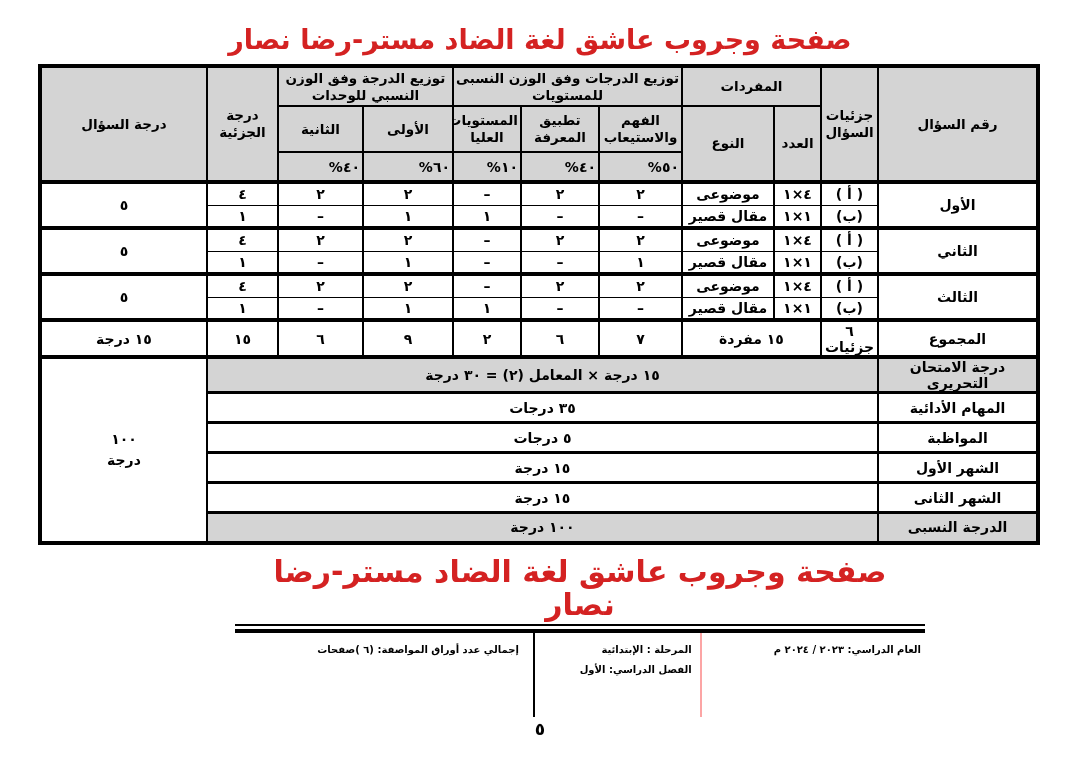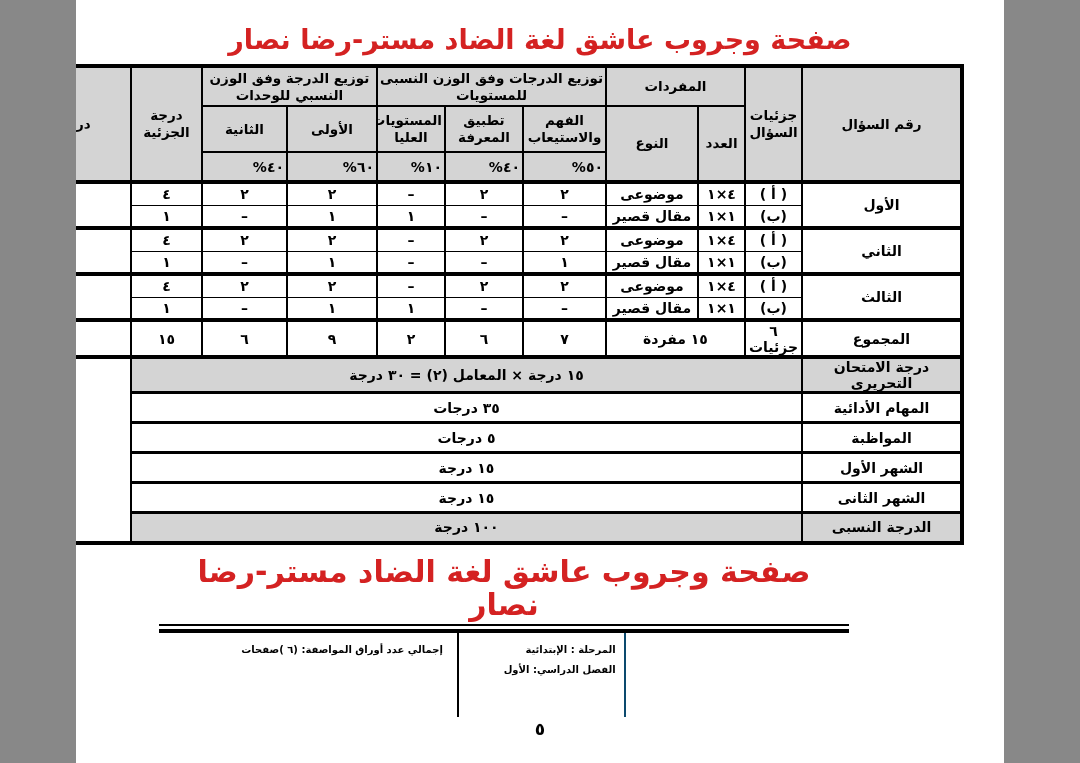--- a/index.html
+++ b/index.html
@@ -1,17 +1,17 @@
 <!DOCTYPE html>
 <html lang="ar" dir="rtl"><head>
 <meta charset="utf-8">
 <style>
   html,body{margin:0;padding:0;background:#888;}
   .page{
-    width:928px;height:763px;background:#ffffff;margin:0 auto;position:relative;
+    width:1080px;height:763px;background:#ffffff;margin:0 auto;position:relative;
     overflow:hidden;direction:rtl;
     font-family:"DejaVu Sans", sans-serif;font-weight:bold;color:#000;
   }
   .main-title{padding-top:24px;text-align:center;font-size:27px;color:#d42222;}
   .subtitle{margin-top:7px;text-align:center;font-size:15px;color:#1a4a9e;}
 
   table.spec{
     border-collapse:collapse;table-layout:fixed;width:998px;
     margin:9px 40px 0 42px;border:4px solid #000;
   }
@@ -35,21 +35,21 @@
   td.sum-val-center{text-align:center;}
   td.gray-bg{background:#d4d4d4;}
   td.overall-cell{vertical-align:top;padding-top:10px;line-height:1.5;font-size:15px;}
 
   .footer-block{width:690px;margin:10px 155px 0 235px;}
   .footer-title{text-align:center;font-size:30px;color:#d42222;line-height:1.1;}
   .footer-underline{margin-top:3px;border-top:2px solid #000;border-bottom:4px solid #000;height:3px;}
   .footer-info{display:flex;height:84px;}
   .fcol{padding-top:7px;font-size:10px;line-height:2.0;}
   .fcol1{width:228px;text-align:right;padding-right:4px;}
-  .fcol2{width:163px;border-left:2px solid #000;border-right:2px solid #0c4a6e;text-align:right;padding-right:8px;}
+  .fcol2{width:163px;border-left:2px solid #000;border-right:2px solid #fca5a5;text-align:right;padding-right:8px;}
   .fcol3{width:295px;text-align:right;padding-right:14px;}
   .page-num{text-align:center;font-size:17px;margin-top:2px;}
 </style>
 </head>
 <body>
 
 <div class="page">
 
   <div class="main-title">صفحة وجروب عاشق لغة الضاد مستر-رضا نصار</div>
 
@@ -213,20 +213,21 @@
         <td colspan="9" class="sum-val gray-bg">١٠٠ درجة</td>
       </tr>
     </tbody>
   </table>
 
   <div class="footer-block">
     <div class="footer-title">صفحة وجروب عاشق لغة الضاد مستر-رضا نصار</div>
     <div class="footer-underline"></div>
     <div class="footer-info">
       <div class="fcol fcol1">
+        <div>العام الدراسي: ٢٠٢٣ / ٢٠٢٤ م</div>
       </div>
       <div class="fcol fcol2">
         <div>المرحلة :  الإبتدائية</div>
         <div>الفصل الدراسي: الأول</div>
       </div>
       <div class="fcol fcol3">
         <div>إجمالي عدد أوراق المواصفة: (٦ )صفحات</div>
       </div>
     </div>
   </div>

